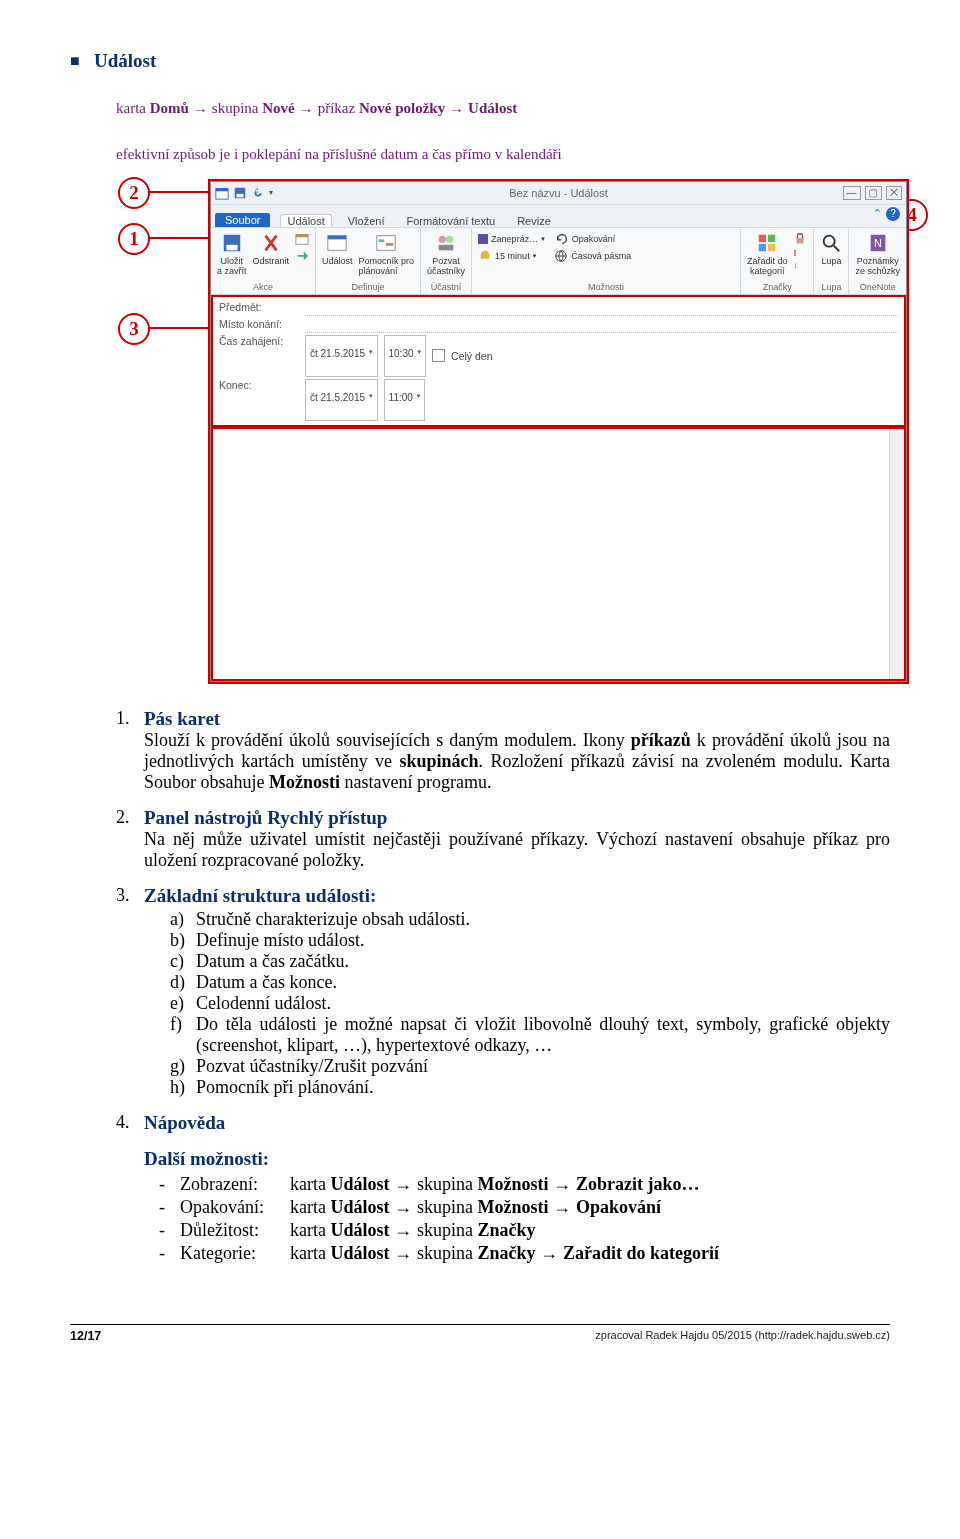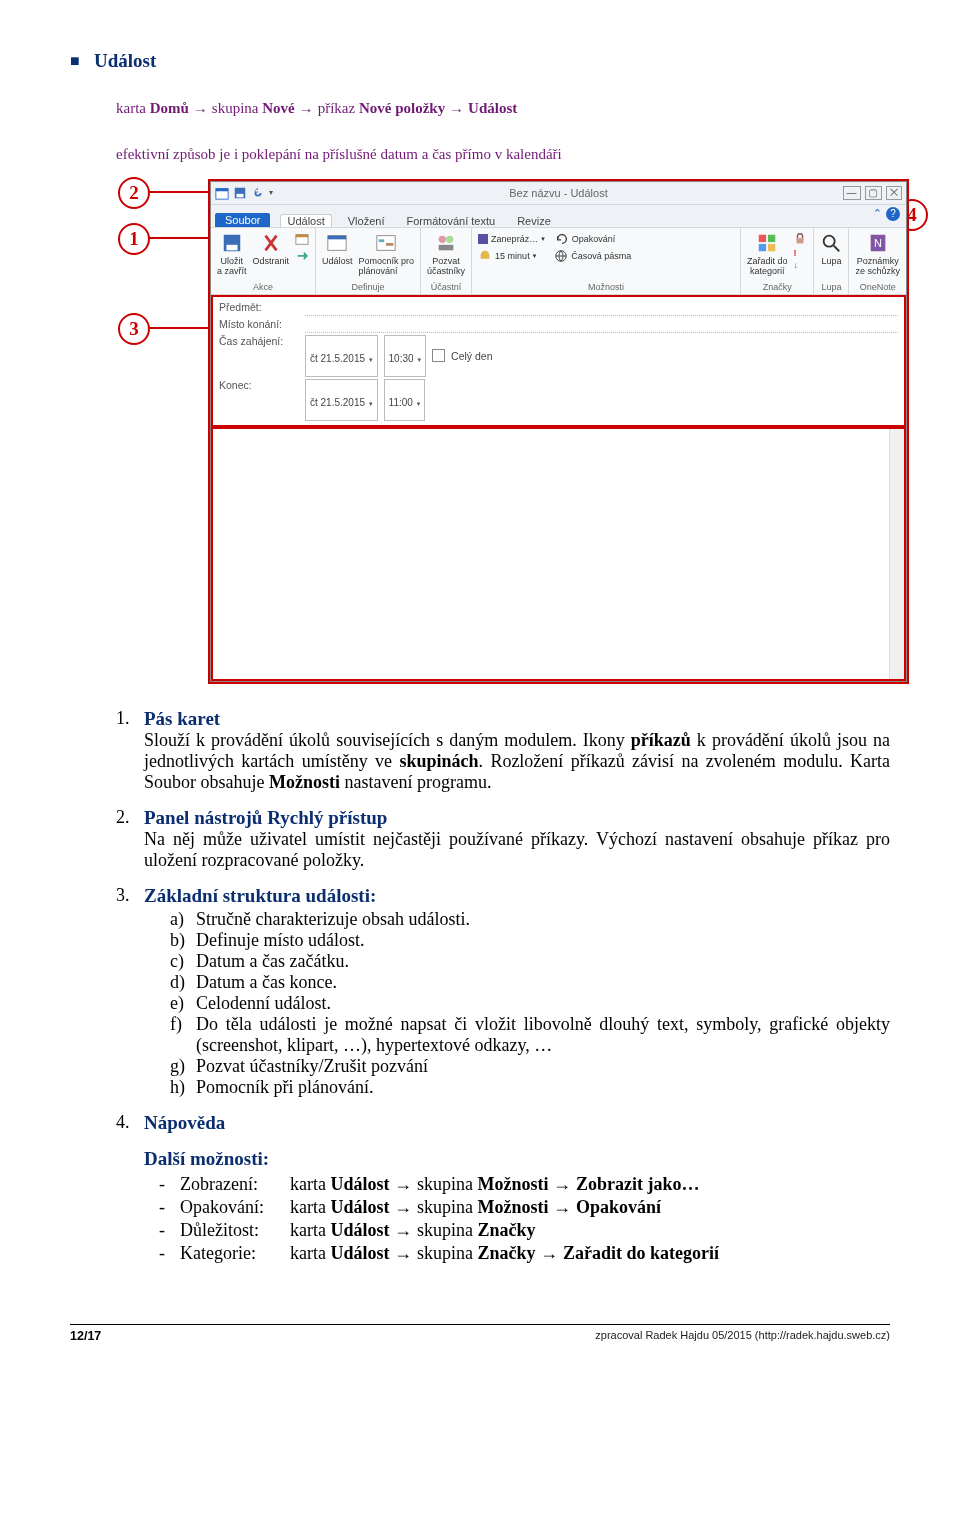--- a/index.html
+++ b/index.html
@@ -170,21 +170,21 @@
   .formarea .lbl { color: #555; }
   .formarea .inp {
     border-bottom: 1px dotted #bbb;
     height: 14px;
   }
   .formarea .dt {
     display: flex; gap: 6px; align-items: center;
   }
   .formarea .dt .box {
     border: 1px solid #bbb; background: #fff; height: 16px;
-    padding: 12px 4px; display: flex; align-items: flex-end; gap: 4px;
+    padding: 12px 4px; display: flex; align-items: flex-start; gap: 4px;
     font-size: 10px;
   }
   .formarea .dt .box .dd { font-size: 7px; color: #555; }
   .chk { width: 11px; height: 11px; border: 1px solid #888; display: inline-block; vertical-align: middle;}
   .bodyarea {
     height: 250px;
     border: 2.5px solid #cc0000;
     background: #fff;
     position: relative;
   }

